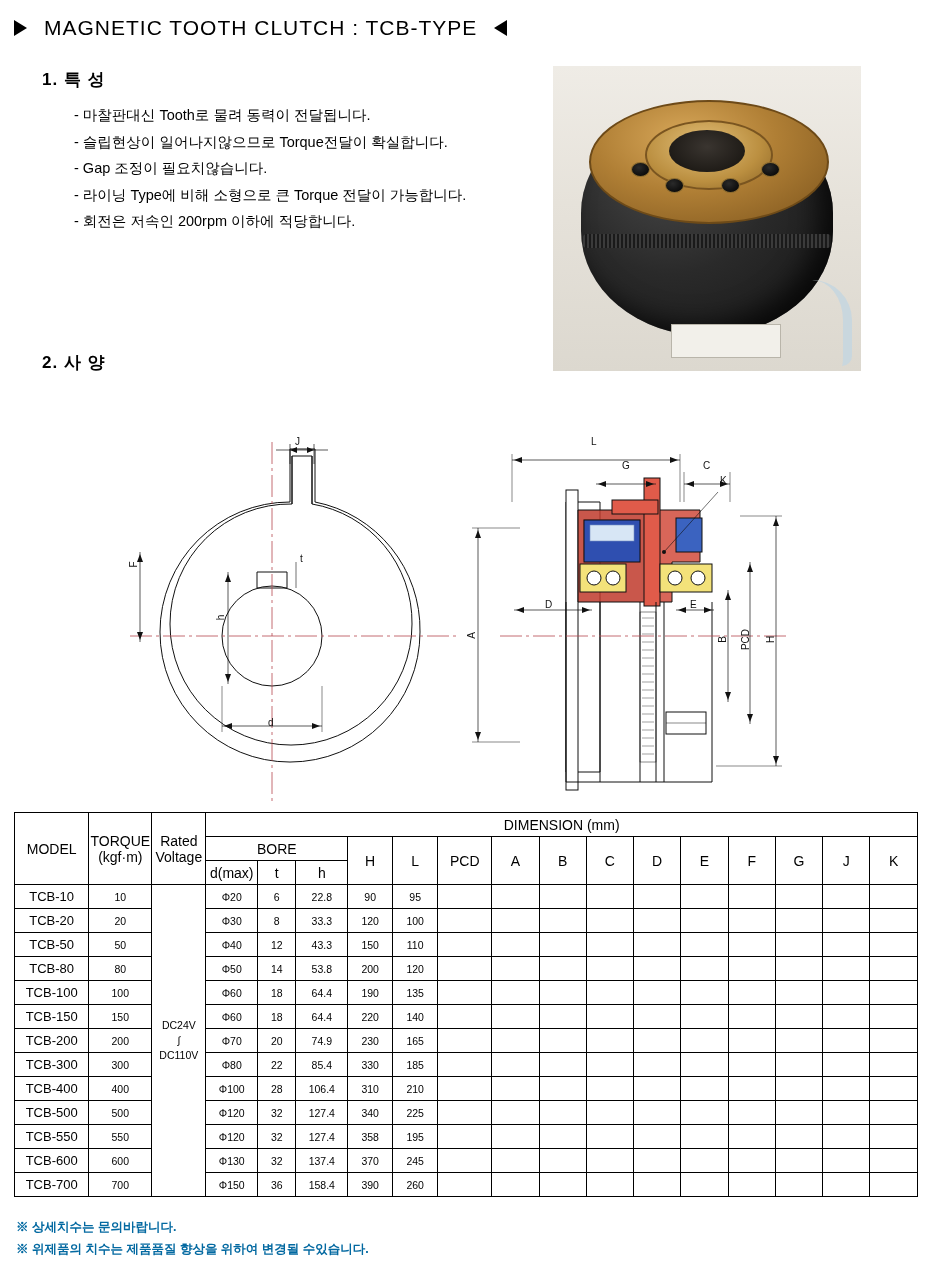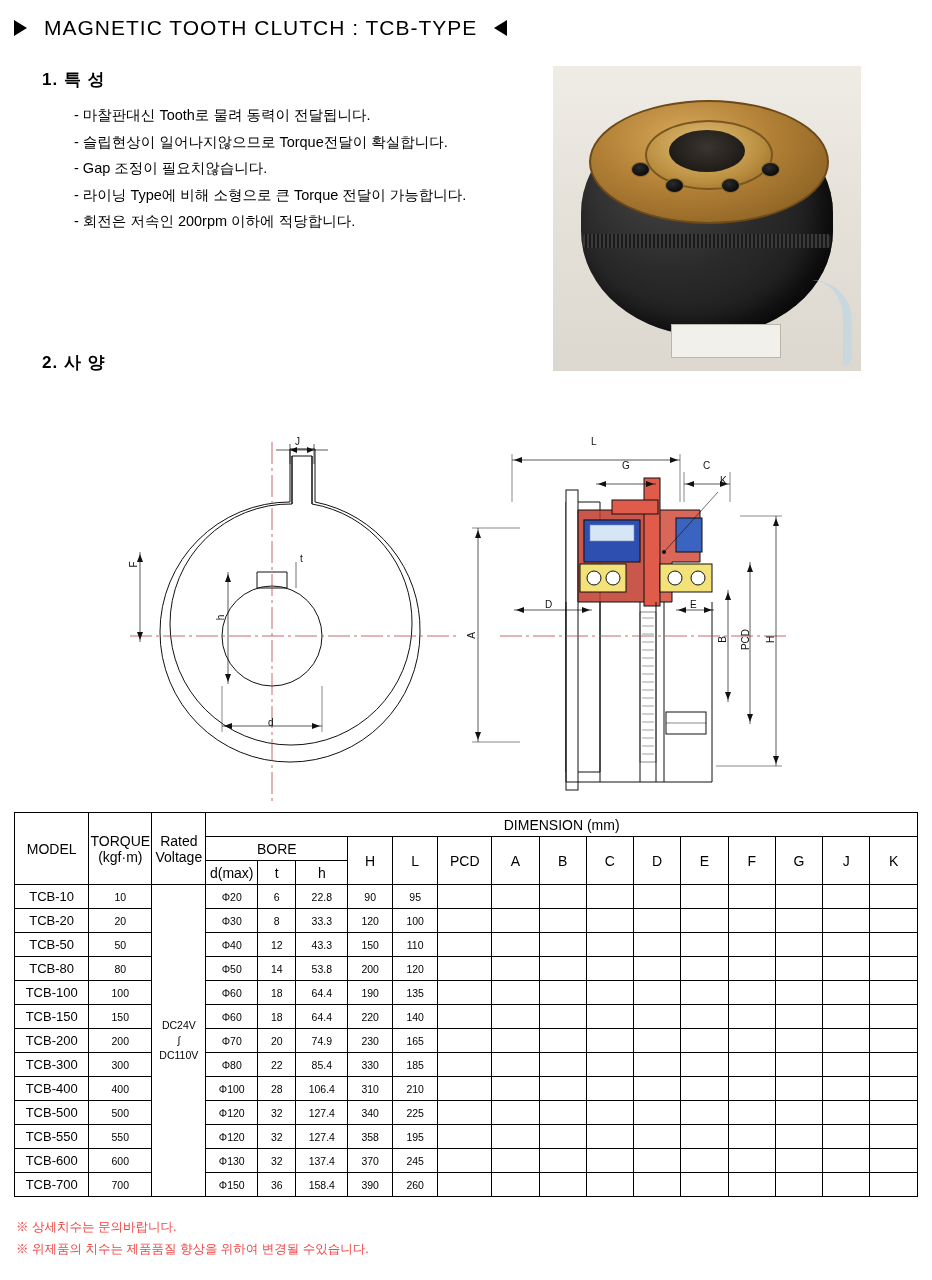--- a/index.html
+++ b/index.html
@@ -205,23 +205,23 @@
   .spec-table td.model { font-size: 13px; }
   .volt-cell { font-size: 10.5px; line-height: 1.45; }
 
   
   .notes {
     position: absolute;
     left: 16px;
     top: 1216px;
   }
   .note {
-    color: #ef4444;
+    color: #0369a1;
     font-size: 12.5px;
-    font-weight: normal;
+    font-weight: bold;
     line-height: 22px;
   }
 </style>
 </head>
 <body>
 
 <div class="page-header">
   <div class="tri tri-right"></div>
   <div class="header-title">MAGNETIC TOOTH CLUTCH : TCB-TYPE</div>
   <div class="tri tri-left"></div>

